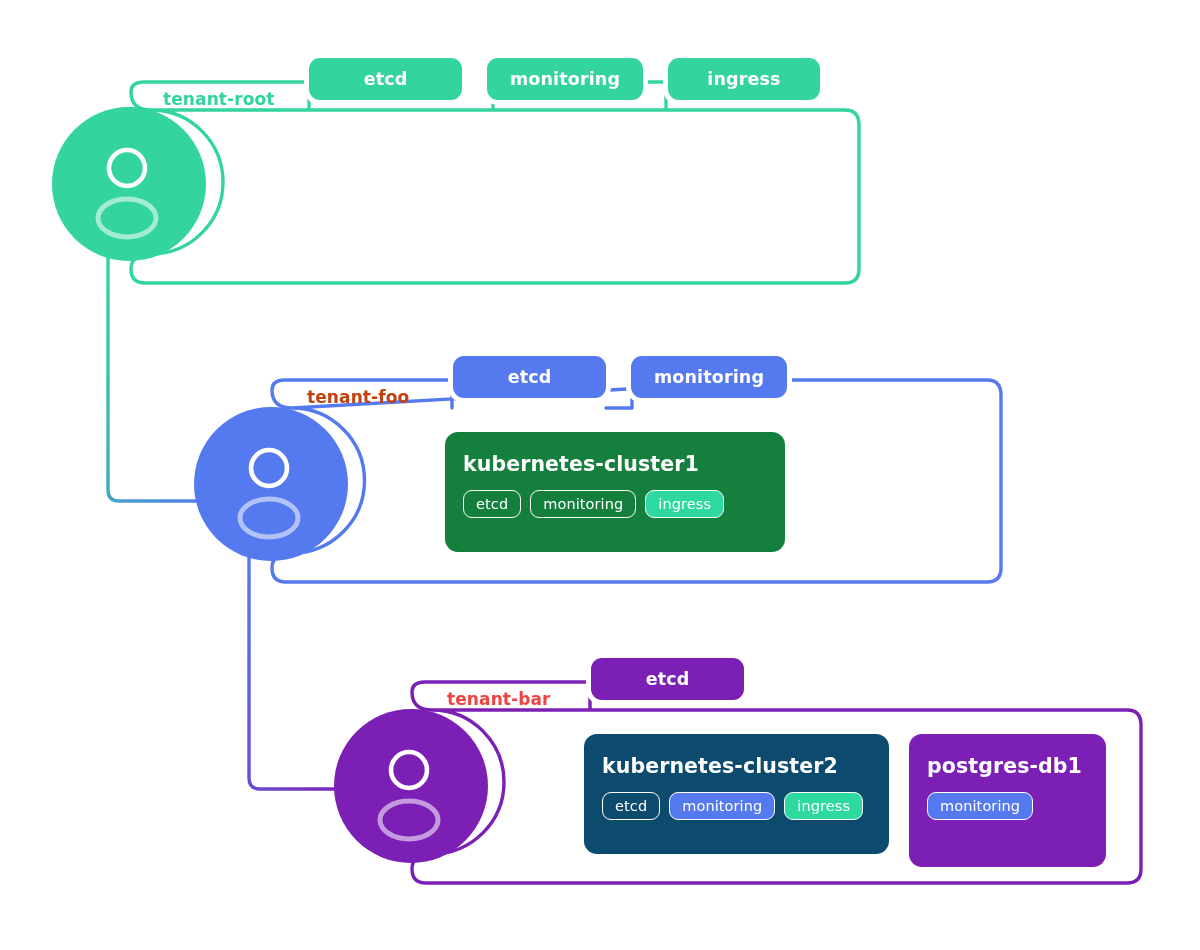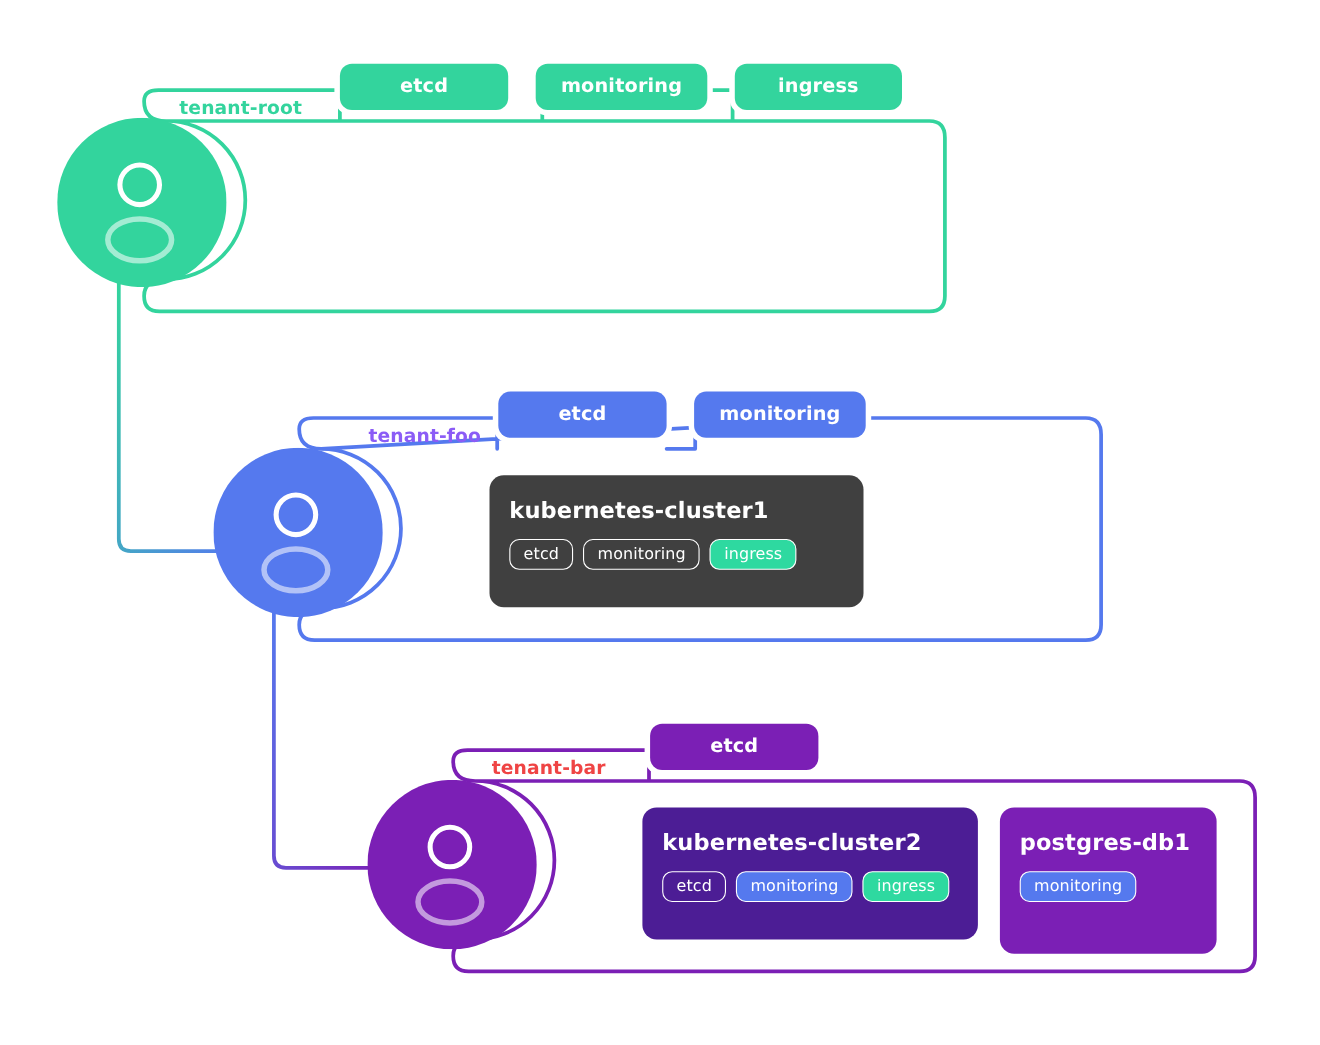--- a/index.html
+++ b/index.html
@@ -156,47 +156,47 @@
   <div class="badge" style="left:668px;top:58px;width:152px;background:#33D49D;">ingress</div>
 
   <div class="avatar" style="left:194px;top:407px;width:154px;height:154px;">
     <svg width="154" height="154" viewBox="0 0 154 154" xmlns="http://www.w3.org/2000/svg">
       <circle cx="77" cy="77" r="77" fill="#5579EE"></circle>
       <circle cx="75" cy="61" r="18" fill="none" stroke="#ffffff" stroke-width="4.6"></circle>
       <ellipse cx="75" cy="111" rx="29" ry="19" fill="none" stroke="#ffffff" stroke-opacity="0.55" stroke-width="5"></ellipse>
     </svg>
   </div>
 
-  <div class="tenant-label" style="left:307px;top:387px;color:#8b5cf6;margin-left:28px;">tenant-foo</div>
+  <div class="tenant-label" style="left:307px;top:387px;color:#c2410c;">tenant-foo</div>
 
   <div class="badge" style="left:453px;top:356px;width:153px;background:#5579EE;">etcd</div>
   <div class="badge" style="left:631px;top:356px;width:156px;background:#5579EE;">monitoring</div>
 
-  <div class="card" style="left:445px;top:432px;width:340px;height:120px;background:#404040;">
+  <div class="card" style="left:445px;top:432px;width:340px;height:120px;background:#15803d;">
     <div class="card-title">kubernetes-cluster1</div>
     <div class="chip-row">
       <span class="chip" style="background:transparent;">etcd</span>
       <span class="chip" style="background:transparent;">monitoring</span>
       <span class="chip" style="background:#2ED9A0;">ingress</span>
     </div>
   </div>
 
   <div class="avatar" style="left:334px;top:709px;width:154px;height:154px;">
     <svg width="154" height="154" viewBox="0 0 154 154" xmlns="http://www.w3.org/2000/svg">
       <circle cx="77" cy="77" r="77" fill="#7B1FB5"></circle>
       <circle cx="75" cy="61" r="18" fill="none" stroke="#ffffff" stroke-width="4.6"></circle>
       <ellipse cx="75" cy="111" rx="29" ry="19" fill="none" stroke="#ffffff" stroke-opacity="0.55" stroke-width="5"></ellipse>
     </svg>
   </div>
 
   <div class="tenant-label" style="left:447px;top:689px;color:#ef4444;">tenant-bar</div>
 
   <div class="badge" style="left:591px;top:658px;width:153px;background:#7B1FB5;">etcd</div>
 
-  <div class="card" style="left:584px;top:734px;width:305px;height:120px;background:#4c1d95;">
+  <div class="card" style="left:584px;top:734px;width:305px;height:120px;background:#0c4a6e;">
     <div class="card-title">kubernetes-cluster2</div>
     <div class="chip-row">
       <span class="chip" style="background:transparent;">etcd</span>
       <span class="chip" style="background:#5579EE;">monitoring</span>
       <span class="chip" style="background:#2ED9A0;">ingress</span>
     </div>
   </div>
 
   <div class="card" style="left:909px;top:734px;width:197px;height:133px;background:#7B1FB5;">
     <div class="card-title">postgres-db1</div>

